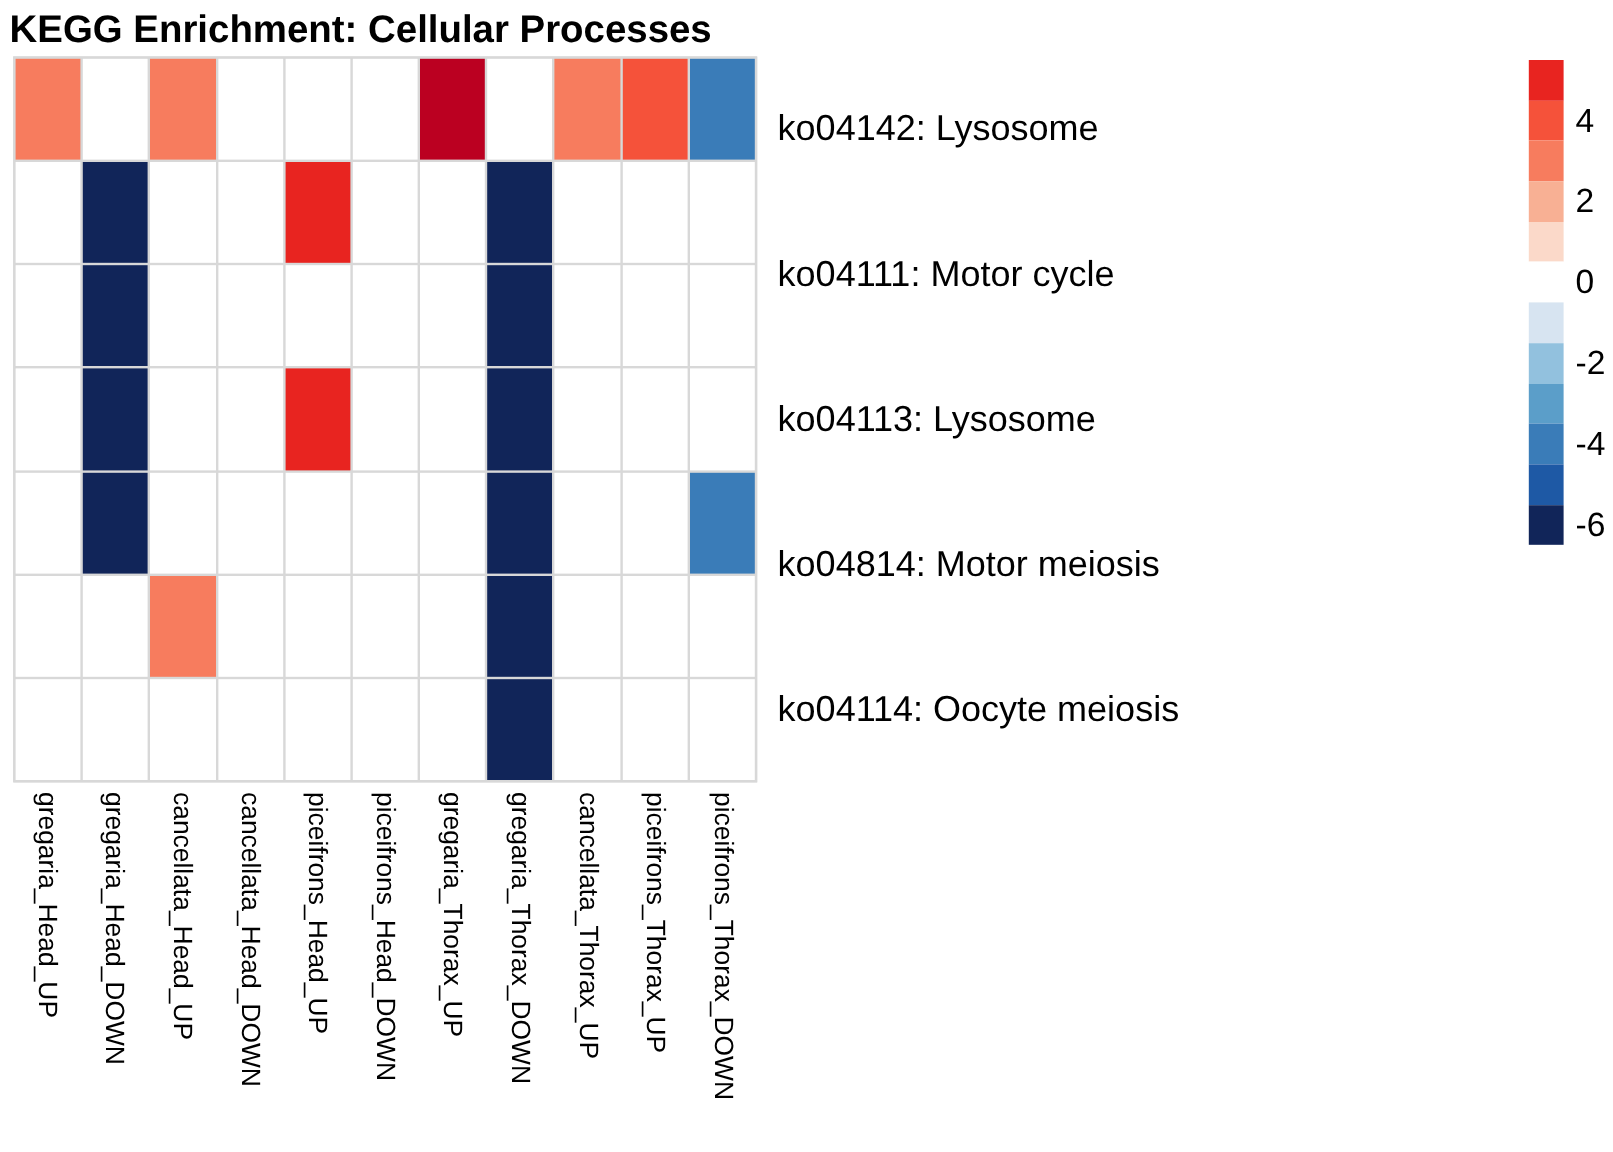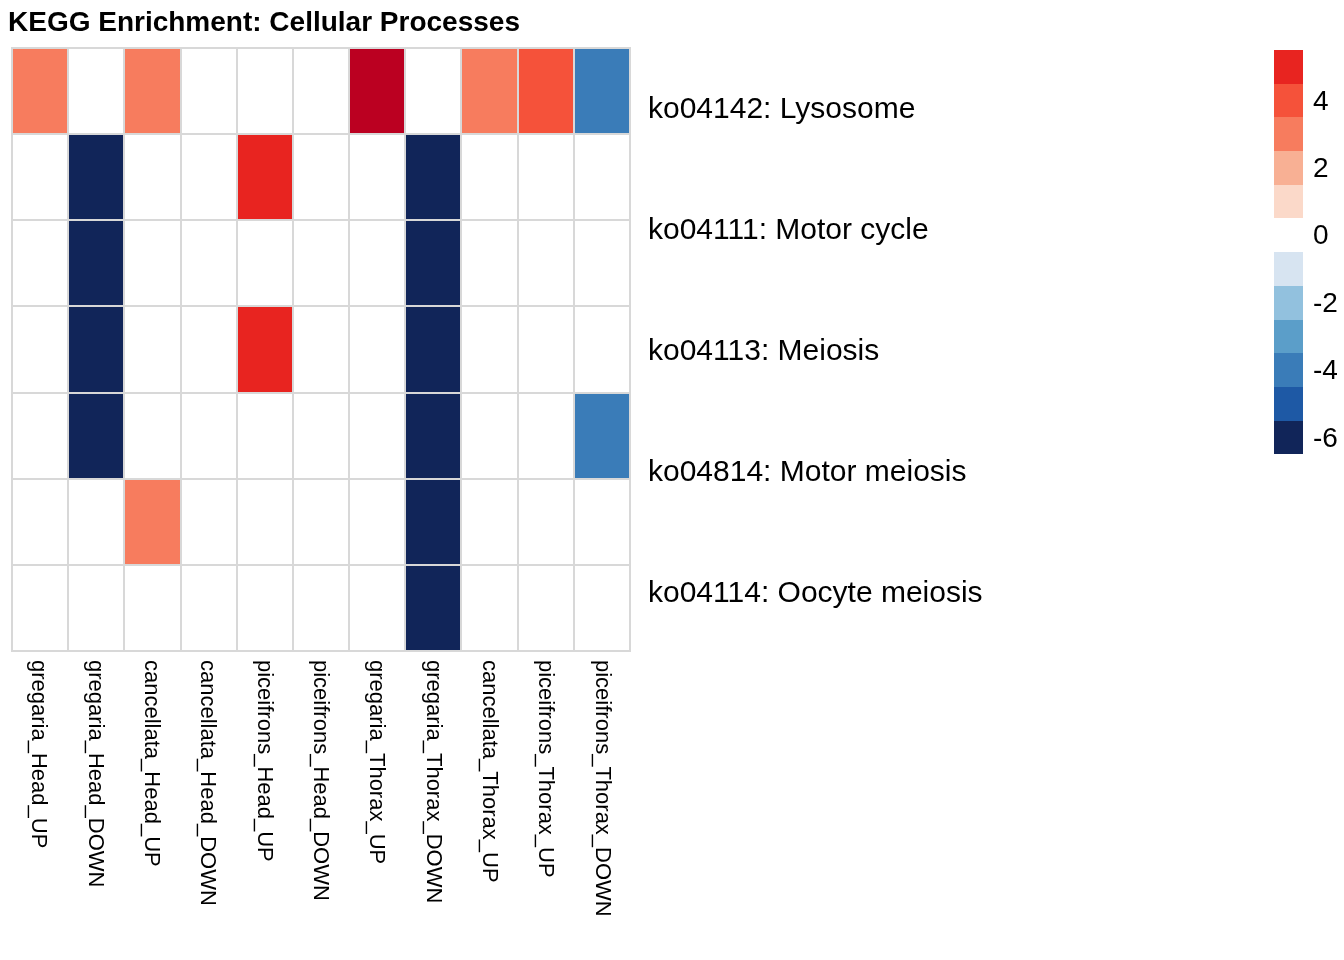--- a/index.html
+++ b/index.html
@@ -2,21 +2,21 @@
 <html><head>
 <meta charset="utf-8">
 <style>
   html,body{margin:0;padding:0;}
   body{
     width:1344px;height:960px;position:relative;overflow:hidden;
     background:#ffffff;font-family:"Liberation Sans", sans-serif;color:#000;
   }
   #plot-title{
     position:absolute;left:8px;top:6px;
-    font-size:28px;font-weight:700;letter-spacing:0px;white-space:nowrap;
+    font-size:32px;font-weight:700;letter-spacing:0px;white-space:nowrap;
   }
   
   #heatmap{
     position:absolute;left:11px;top:47px;width:620px;height:605px;
     display:grid;grid-template-columns:repeat(11,1fr);grid-template-rows:repeat(7,1fr);
     gap:2px;background:#d8d8d8;border:2px solid #d8d8d8;box-sizing:border-box;
   }
   #heatmap .cell{width:100%;height:100%;}
   
   #row-labels{
@@ -132,21 +132,21 @@
   </div>
 
 <div id="row-labels">
     <div class="rowslot">
       <span>ko04142: Lysosome</span>
     </div>
     <div class="rowslot">
       <span>ko04111: Motor cycle</span>
     </div>
     <div class="rowslot">
-      <span>ko04113: Meiosis</span>
+      <span>ko04113: Lysosome</span>
     </div>
     <div class="rowslot">
       <span>ko04814: Motor meiosis</span>
     </div>
     <div class="rowslot">
       <span>ko04114: Oocyte meiosis</span>
     </div>
   </div>
 
 <div id="col-labels">

